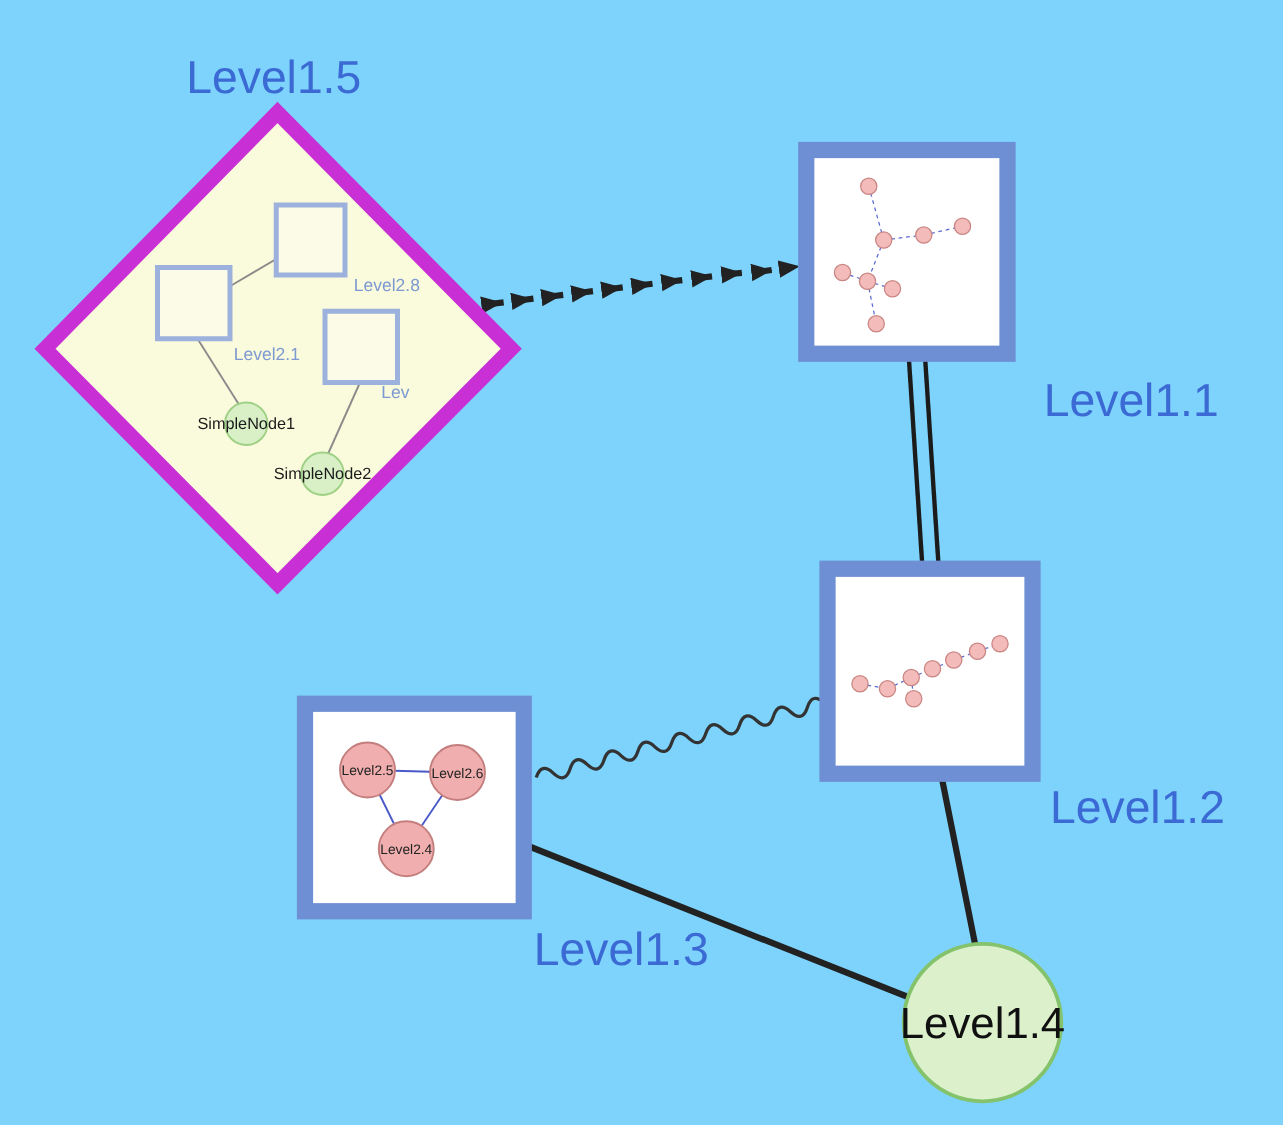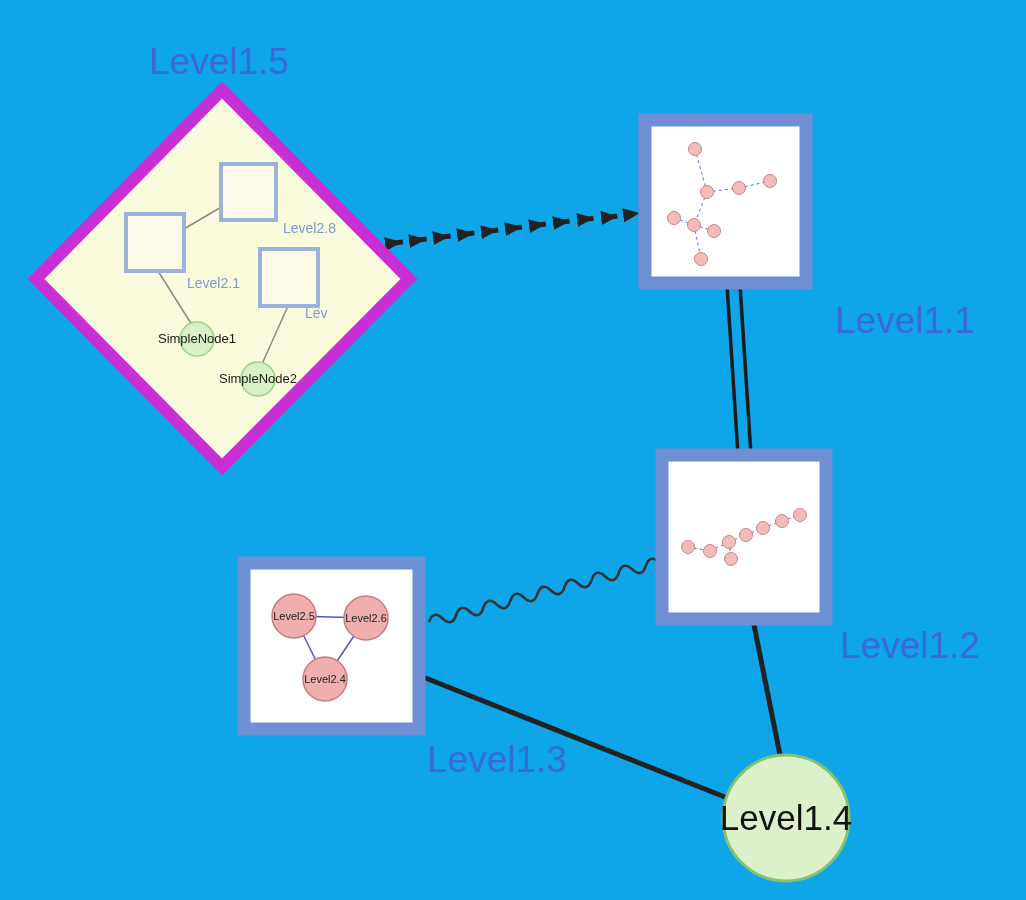--- a/index.html
+++ b/index.html
@@ -4,21 +4,21 @@
 <style>
   html, body {
     margin: 0;
     padding: 0;
     background: #ffffff;
   }
   .stage {
     position: relative;
     width: 1026px;
     height: 900px;
-    background: #0ea5e9;
+    background: #7dd3fc;
     overflow: hidden;
     text-decoration: underline;
   }
   text {
     font-family: "Liberation Sans", sans-serif;
     user-select: none;
   }
   .lbl-big      { font-size: 37px; fill: #3b6ad4; }
   .lbl-l14      { font-size: 35px; fill: #101010; }
   .lbl-small-blue { font-size: 14px; fill: #7d99d1; }

